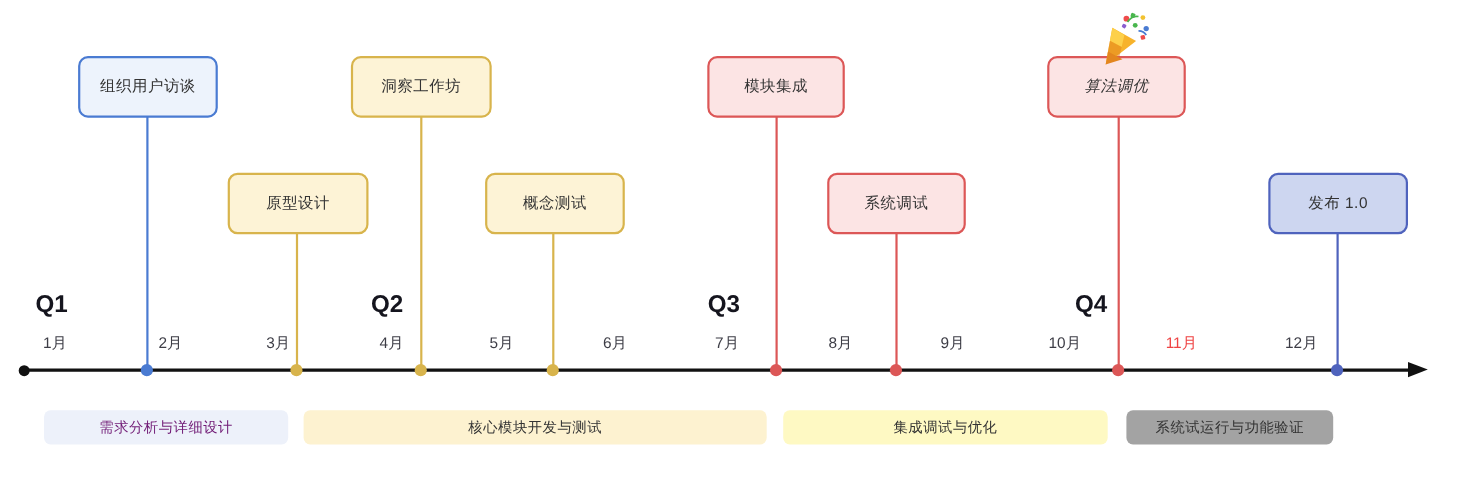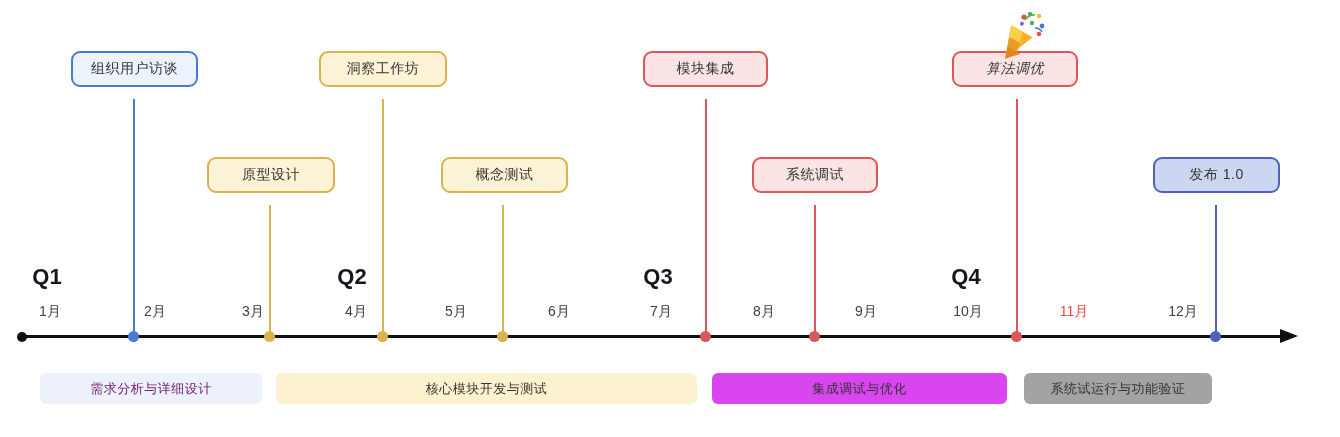--- a/index.html
+++ b/index.html
@@ -2,21 +2,21 @@
 <html><head>
 <meta charset="utf-8">
 <style>
   html,body{margin:0;padding:0;background:#fff;}
   .stage{
     position:relative;width:1340px;height:437px;background:#ffffff;
     font-family:"Liberation Sans","DejaVu Sans",sans-serif;overflow:hidden;
   }
   .layer{position:absolute;inset:0;}
   .mbox{
-    position:absolute;height:36px;box-sizing:border-box;
+    position:absolute;height:56px;box-sizing:border-box;
     border:2px solid #999;border-radius:9px;
     display:flex;align-items:center;justify-content:center;
     font-size:14px;color:#333;letter-spacing:.5px;z-index:3;
   }
   .stem{position:absolute;width:2px;z-index:1;}
   .dot{position:absolute;width:11px;height:11px;border-radius:50%;z-index:4;}
   .tl-line{position:absolute;left:22px;top:335px;width:1260px;height:3px;background:#111;border-radius:2px;z-index:2;}
   .tl-arrow{position:absolute;left:1280px;top:329px;width:0;height:0;
     border-top:7px solid transparent;border-bottom:7px solid transparent;border-left:18px solid #111;z-index:2;}
   .tl-start{position:absolute;left:17px;top:332px;width:10px;height:10px;background:#111;border-radius:50%;z-index:4;}
@@ -104,29 +104,29 @@
       <div class="month" style="left: 527px; color: rgb(61, 61, 70);">6月</div>
       <div class="month" style="left: 629px; color: rgb(61, 61, 70);">7月</div>
       <div class="month" style="left: 732px; color: rgb(61, 61, 70);">8月</div>
       <div class="month" style="left: 834px; color: rgb(61, 61, 70);">9月</div>
       <div class="month" style="left: 936px; color: rgb(61, 61, 70);">10月</div>
       <div class="month" style="left: 1042px; color: #ef4444;">11月</div>
       <div class="month" style="left: 1151px; color: rgb(61, 61, 70);">12月</div>
       <div class="quarter" style="left: 15px; color: rgb(21, 21, 30);">Q1</div>
       <div class="quarter" style="left: 320px; color: rgb(21, 21, 30);">Q2</div>
       <div class="quarter" style="left: 626px; color: rgb(21, 21, 30);">Q3</div>
-      <div class="quarter" style="left: 934px; color: rgb(21, 21, 30);">Q4</div>
+      <div class="quarter" style="left: 960px; color: rgb(21, 21, 30);">Q4</div>
     </div>
   <div class="layer">
       <div class="phase" style="left: 40px; width: 222px; background: rgb(237, 241, 250); color: #701a75;">
         <span>需求分析与详细设计</span>
       </div>
       <div class="phase" style="left: 276px; width: 421px; background: rgb(253, 242, 208); color: rgb(51, 51, 51);">
         <span>核心模块开发与测试</span>
       </div>
-      <div class="phase" style="left: 712px; width: 295px; background: #d946ef; color: rgb(51, 51, 51);">
+      <div class="phase" style="left: 712px; width: 295px; background: #fef9c3; color: rgb(51, 51, 51);">
         <span>集成调试与优化</span>
       </div>
       <div class="phase" style="left: 1024px; width: 188px; background: #a3a3a3; color: rgb(51, 51, 51);">
         <span>系统试运行与功能验证</span>
       </div>
     </div>
 </div>
 
 </body></html>

